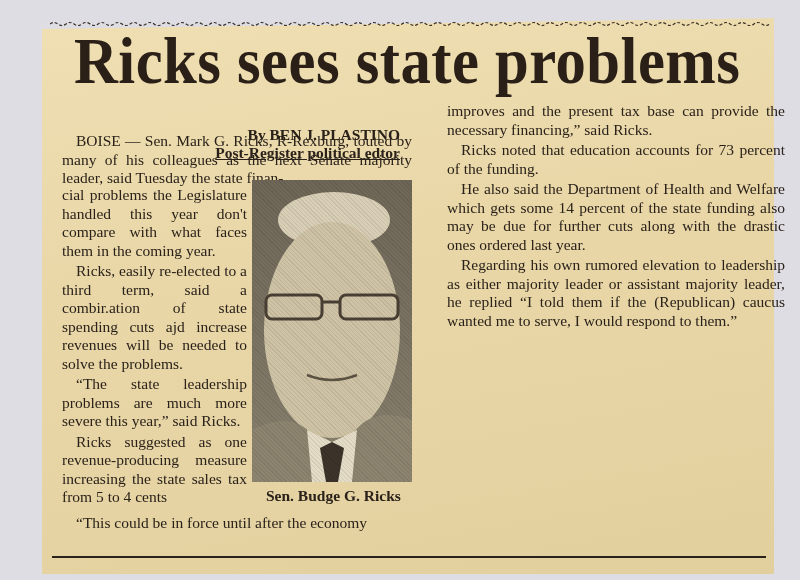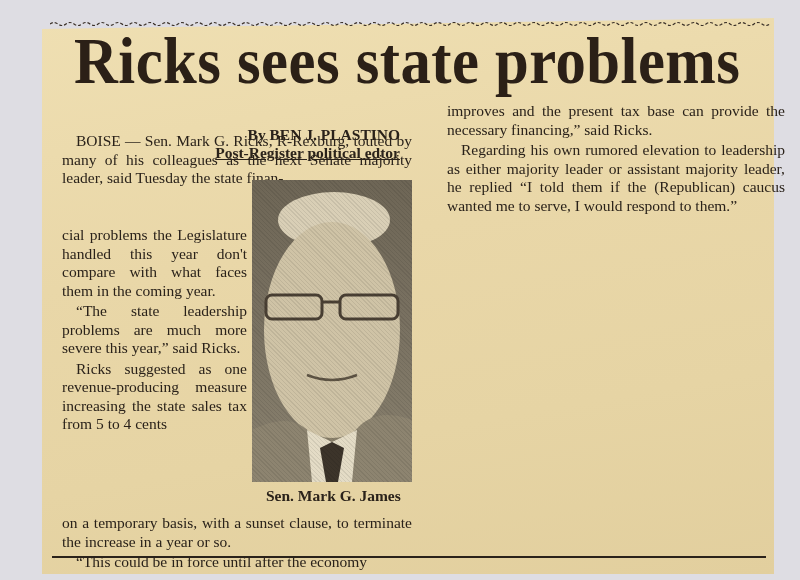--- a/index.html
+++ b/index.html
@@ -27,21 +27,21 @@
       line-height: 66px; color: #2b2017;
       font-family: "Liberation Serif", serif;
       transform: scaleX(0.92); transform-origin: left;
       white-space: nowrap;
     }
     .col { position: absolute; font-size: 15.5px; line-height: 18.5px; text-align: justify; }
     .byline { position: absolute; left: 50px; width: 350px; text-align: right; font-weight: bold; font-size: 15.5px; margin-top: 28px; }
     .para { text-indent: 14px; margin: 0 0 2px 0; }
     .para.noindent { text-indent: 0; }
     .left-top { left: 62px; top: 132px; width: 350px; }
-    .left-narrow { left: 62px; top: 186px; width: 185px; margin-top: 40px; }
+    .left-narrow { left: 62px; top: 186px; width: 185px; }
     .left-bottom { left: 62px; top: 514px; width: 350px; }
     .right-col { left: 408px; top: 102px; width: 338px; margin-left: 39px; }
     .photo {
       position: absolute; left: 252px; top: 180px; width: 160px; height: 302px;
       background:
         radial-gradient(ellipse 46% 38% at 52% 42%, #d8cdb3 0%, #c9bca0 55%, rgba(0,0,0,0) 72%),
         radial-gradient(ellipse 60% 20% at 50% 95%, #8c8169 0%, rgba(0,0,0,0) 90%),
         linear-gradient(180deg, #6e6656 0%, #7a7262 50%, #8a826f 100%);
       overflow: hidden;
     }
@@ -64,43 +64,45 @@
 
 <div class="byline" style="top:98px;">By BEN J. PLASTINO</div>
 <div class="byline" style="top:116px;text-decoration:underline;">Post-Register political edtor</div>
 
 <div class="col left-top">
   <p class="para">BOISE — Sen. Mark G. Ricks, R-Rexburg, touted by many of his colleagues as the next Senate majority leader, said Tuesday the state finan-</p>
 </div>
 
 <div class="col left-narrow">
   <p class="para noindent">cial problems the Legislature handled this year don't compare with what faces them in the coming year.</p>
+  <p class="para">Ricks, easily re-elected to a third term, said a combir.ation of state spending cuts ajd increase revenues will be needed to solve the problems.</p>
   <p class="para">“The state leadership problems are much more severe this year,” said Ricks.</p>
   <p class="para">Ricks suggested as one revenue-producing measure increasing the state sales tax from 5 to 4 cents</p>
 </div>
 
 <div class="photo">
   <svg width="160" height="302" viewBox="0 0 160 302" style="position:absolute;left:0;top:0;">
     <ellipse cx="82" cy="40" rx="56" ry="28" fill="#d9cfb6"></ellipse>
     <ellipse cx="80" cy="150" rx="68" ry="108" fill="#cfc3a6"></ellipse>
     <rect x="14" y="115" width="56" height="24" rx="6" fill="none" stroke="#4a4034" stroke-width="3"></rect>
     <rect x="88" y="115" width="58" height="24" rx="6" fill="none" stroke="#4a4034" stroke-width="3"></rect>
     <line x1="70" y1="122" x2="88" y2="122" stroke="#4a4034" stroke-width="3"></line>
     <path d="M55 195 Q80 205 105 195" stroke="#5e5444" stroke-width="2.5" fill="none"></path>
     <path d="M0 302 L0 250 Q40 230 60 255 L80 302 Z" fill="#8d8470"></path>
     <path d="M160 302 L160 240 Q120 225 100 255 L85 302 Z" fill="#8d8470"></path>
     <path d="M55 250 L80 262 L105 250 L100 302 L60 302 Z" fill="#e4dcc6"></path>
     <path d="M68 268 L80 262 L92 268 L86 302 L74 302 Z" fill="#3c342a"></path>
   </svg>
 </div>
-<div class="caption">Sen. Mark G. James</div>
+<div class="caption">Sen. Budge G. Ricks</div>
 
 <div class="col left-bottom">
-  <p class="para noindent">on a temporary basis, with a sunset clause, to terminate the increase in a year or so.</p>
   <p class="para">“This could be in force until after the economy</p>
 </div>
 
 <div class="col right-col">
   <p class="para noindent">improves and the present tax base can provide the necessary financing,” said Ricks.</p>
+  <p class="para">Ricks noted that education accounts for 73 percent of the funding.</p>
+  <p class="para">He also said the Department of Health and Welfare which gets some 14 percent of the state funding also may be due for further cuts along with the drastic ones ordered last year.</p>
   <p class="para">Regarding his own rumored elevation to leadership as either majority leader or assistant majority leader, he replied “I told them if the (Republican) caucus wanted me to serve, I would respond to them.”</p>
 </div>
 
 <div class="rule-bottom"></div>
 
 </body></html>

